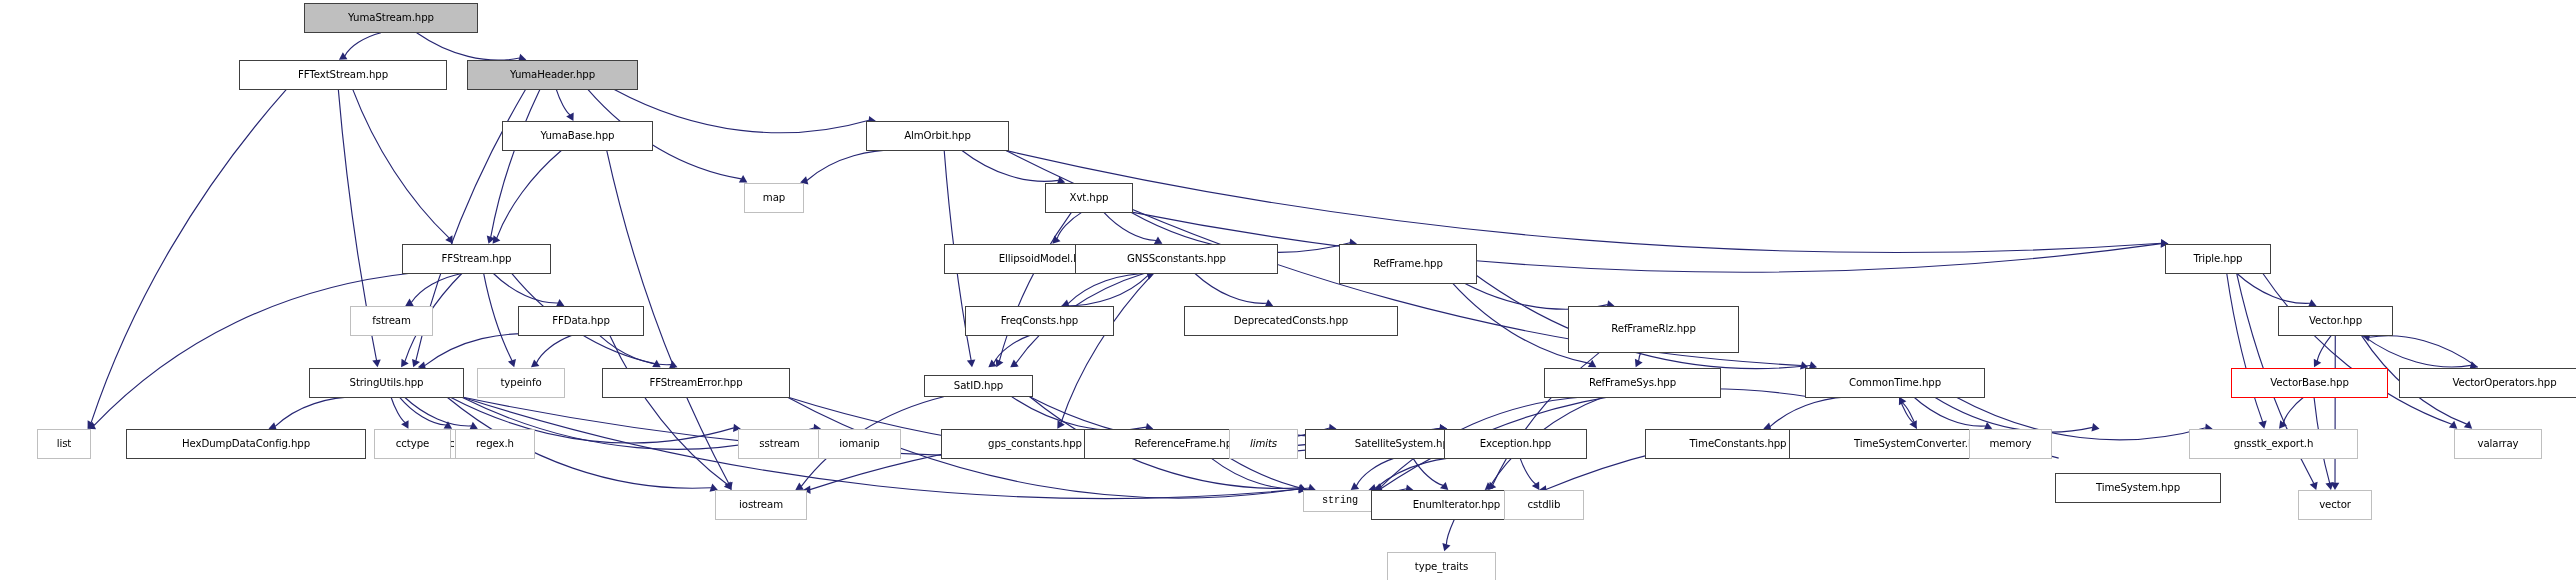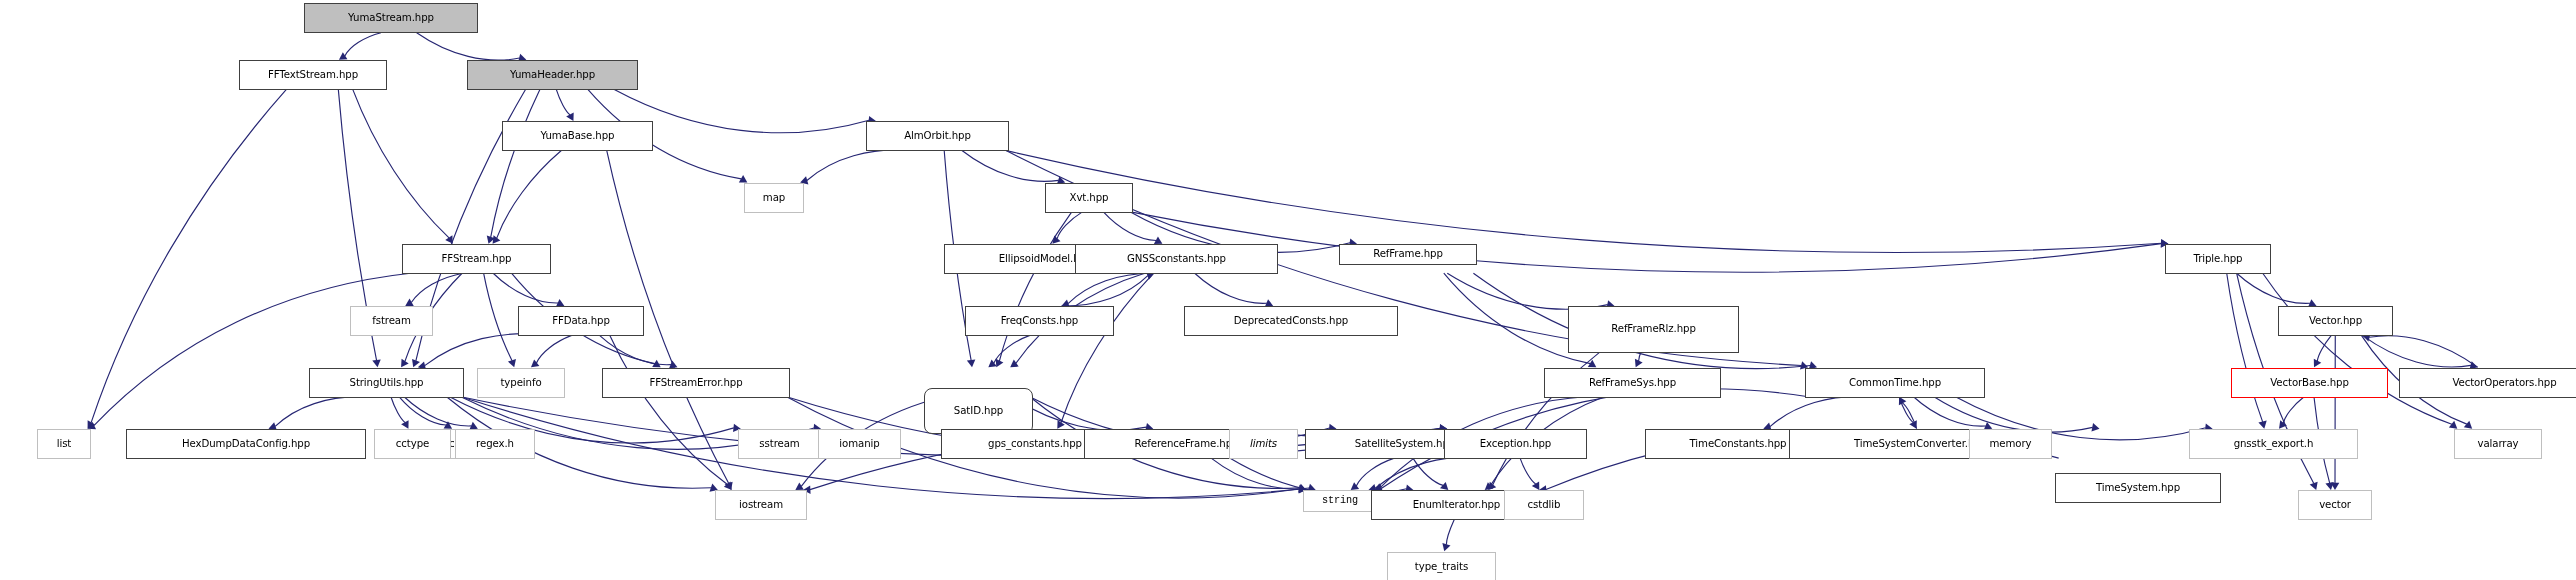--- a/index.html
+++ b/index.html
@@ -248,21 +248,21 @@
         <path class="edge-path" d="M 2814.8 485 C 2801.5723556071366 495.41443286098377, 2791.168355607136 508.67443286098376, 2789.477802674356 517.2733887483697"></path>
         <polygon class="edge-head" points="2784.2,524 2785.6645433404356,513.7094648922427 2793.846620184524,520.1292482622198"></polygon>
         <path class="edge-path" d="M 2826.88 485 C 2831.07154208628 523.1025975888646, 2838.1231420862796 561.8625975888646, 2846.089620434392 590.5880776046631"></path>
         <polygon class="edge-head" points="2847.62,599 2840.8930511641847,591.0761020097226 2851.1250971187465,589.214587684305"></polygon>
       </g>
   </svg>
   <div id="nodes-layer">
       <div class="node-box node-root" style="left: 304px; top: 3.3px; width: 174px; height: 29.5px;">
         <span class="node-label">YumaStream.hpp</span>
       </div>
-      <div class="node-box node-proj" style="left: 239px; top: 60px; width: 148px; height: 29.5px;">
+      <div class="node-box node-proj" style="left: 239px; top: 60px; width: 208px; height: 29.5px;">
         <span class="node-label">FFTextStream.hpp</span>
       </div>
       <div class="node-box node-root" style="left: 467px; top: 60px; width: 171px; height: 29.5px;">
         <span class="node-label">YumaHeader.hpp</span>
       </div>
       <div class="node-box node-proj" style="left: 502px; top: 121px; width: 151px; height: 29.5px;">
         <span class="node-label">YumaBase.hpp</span>
       </div>
       <div class="node-box node-proj" style="left: 866px; top: 121px; width: 143px; height: 29.5px;">
         <span class="node-label">AlmOrbit.hpp</span>
@@ -275,21 +275,21 @@
       </div>
       <div class="node-box node-proj" style="left: 402px; top: 244px; width: 149px; height: 29.5px;">
         <span class="node-label">FFStream.hpp</span>
       </div>
       <div class="node-box node-proj" style="left: 944px; top: 244px; width: 203px; height: 29.5px;">
         <span class="node-label">EllipsoidModel.hpp</span>
       </div>
       <div class="node-box node-proj" style="left: 1075px; top: 244px; width: 203px; height: 29.5px;">
         <span class="node-label">GNSSconstants.hpp</span>
       </div>
-      <div class="node-box node-proj" style="left: 1339px; top: 244px; width: 138px; height: 21px;">
+      <div class="node-box node-proj" style="left: 1339px; top: 244px; width: 138px; height: 40px;">
         <span class="node-label">RefFrame.hpp</span>
       </div>
       <div class="node-box node-proj" style="left: 2165px; top: 244px; width: 106px; height: 29.5px;">
         <span class="node-label">Triple.hpp</span>
       </div>
       <div class="node-box node-sys" style="left: 350px; top: 306px; width: 83px; height: 29.5px;">
         <span class="node-label">fstream</span>
       </div>
       <div class="node-box node-proj" style="left: 518px; top: 306px; width: 126px; height: 29.5px;">
         <span class="node-label">FFData.hpp</span>
@@ -308,21 +308,21 @@
       </div>
       <div class="node-box node-proj" style="left: 309px; top: 368px; width: 155px; height: 29.5px;">
         <span class="node-label">StringUtils.hpp</span>
       </div>
       <div class="node-box node-sys" style="left: 477px; top: 368px; width: 88px; height: 29.5px;">
         <span class="node-label">typeinfo</span>
       </div>
       <div class="node-box node-proj" style="left: 602px; top: 368px; width: 188px; height: 29.5px;">
         <span class="node-label">FFStreamError.hpp</span>
       </div>
-      <div class="node-box node-proj" style="left: 924px; top: 388px; width: 109px; height: 46px; border-radius: 8px;">
+      <div class="node-box node-proj" style="left: 924px; top: 375px; width: 109px; height: 22px;">
         <span class="node-label">SatID.hpp</span>
       </div>
       <div class="node-box node-proj" style="left: 1544px; top: 368px; width: 177px; height: 29.5px;">
         <span class="node-label">RefFrameSys.hpp</span>
       </div>
       <div class="node-box node-proj" style="left: 1805px; top: 368px; width: 180px; height: 29.5px;">
         <span class="node-label">CommonTime.hpp</span>
       </div>
       <div class="node-box node-red" style="left: 2231px; top: 368px; width: 157px; height: 29.5px;">
         <span class="node-label">VectorBase.hpp</span>

